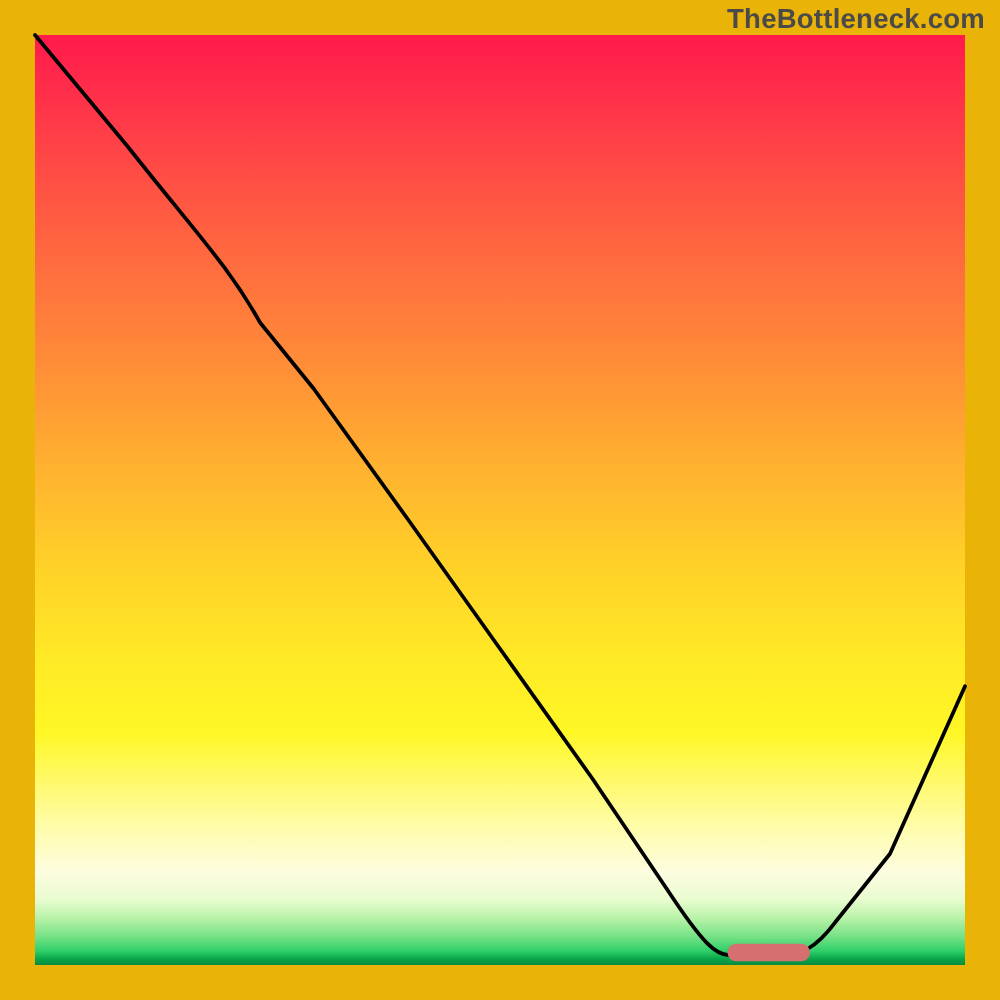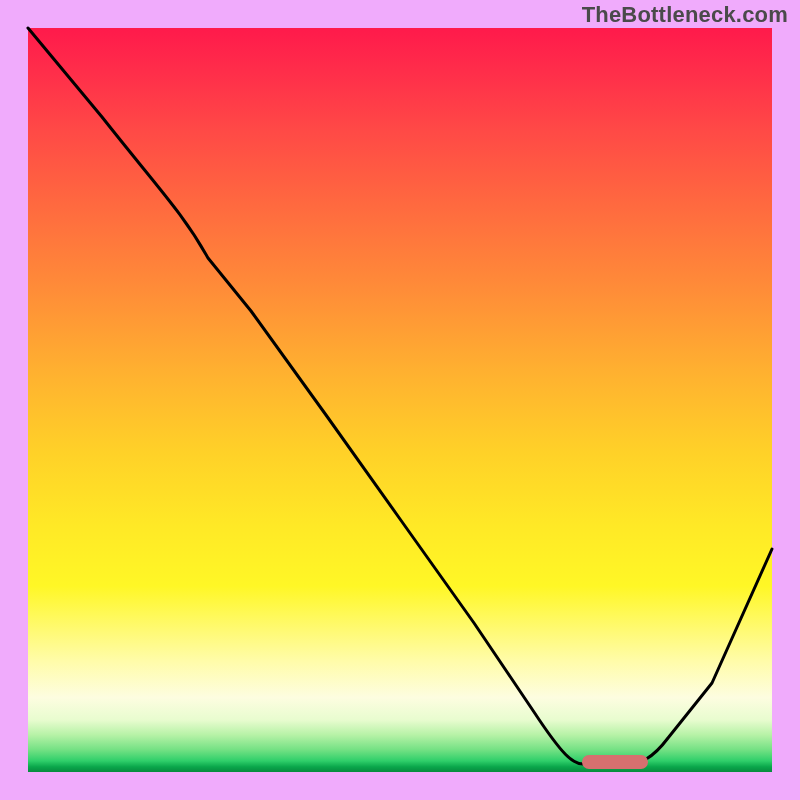--- a/index.html
+++ b/index.html
@@ -8,21 +8,21 @@
     width: 800px;
     height: 800px;
     background: #000;
     font-family: Arial, Helvetica, sans-serif;
     overflow: hidden;
   }
   .frame {
     position: relative;
     width: 800px;
     height: 800px;
-    background: #f0abfc;
+    background: #eab308;
   }
   .watermark {
     position: absolute;
     top: 2px;
     right: 12px;
     color: #4a4a4a;
     font-size: 22px;
     font-weight: 600;
     letter-spacing: 0.2px;
     user-select: none;

